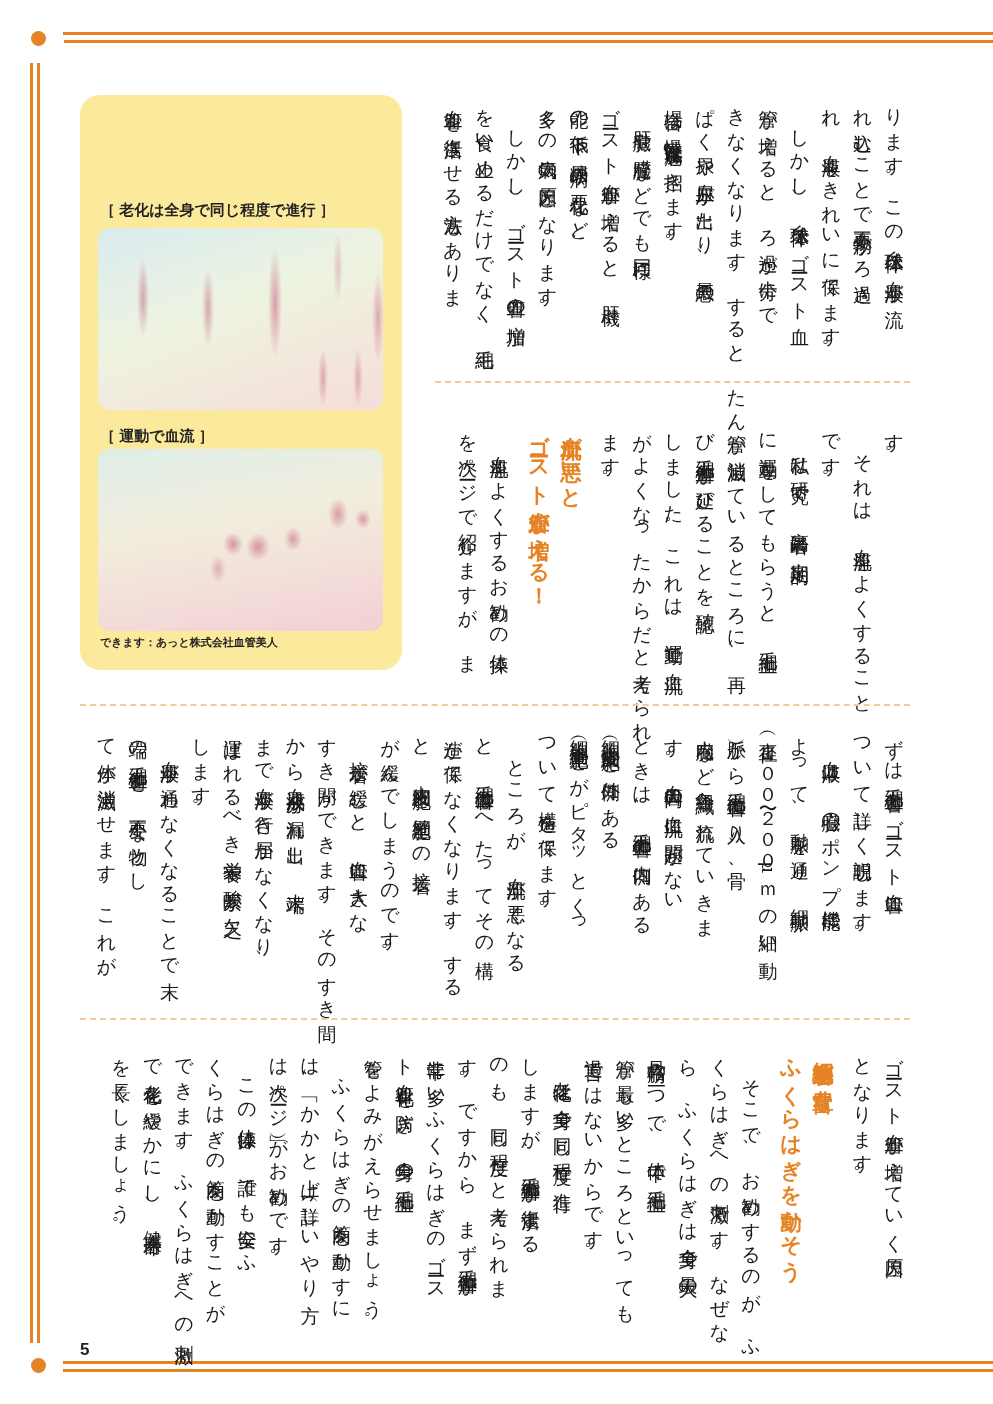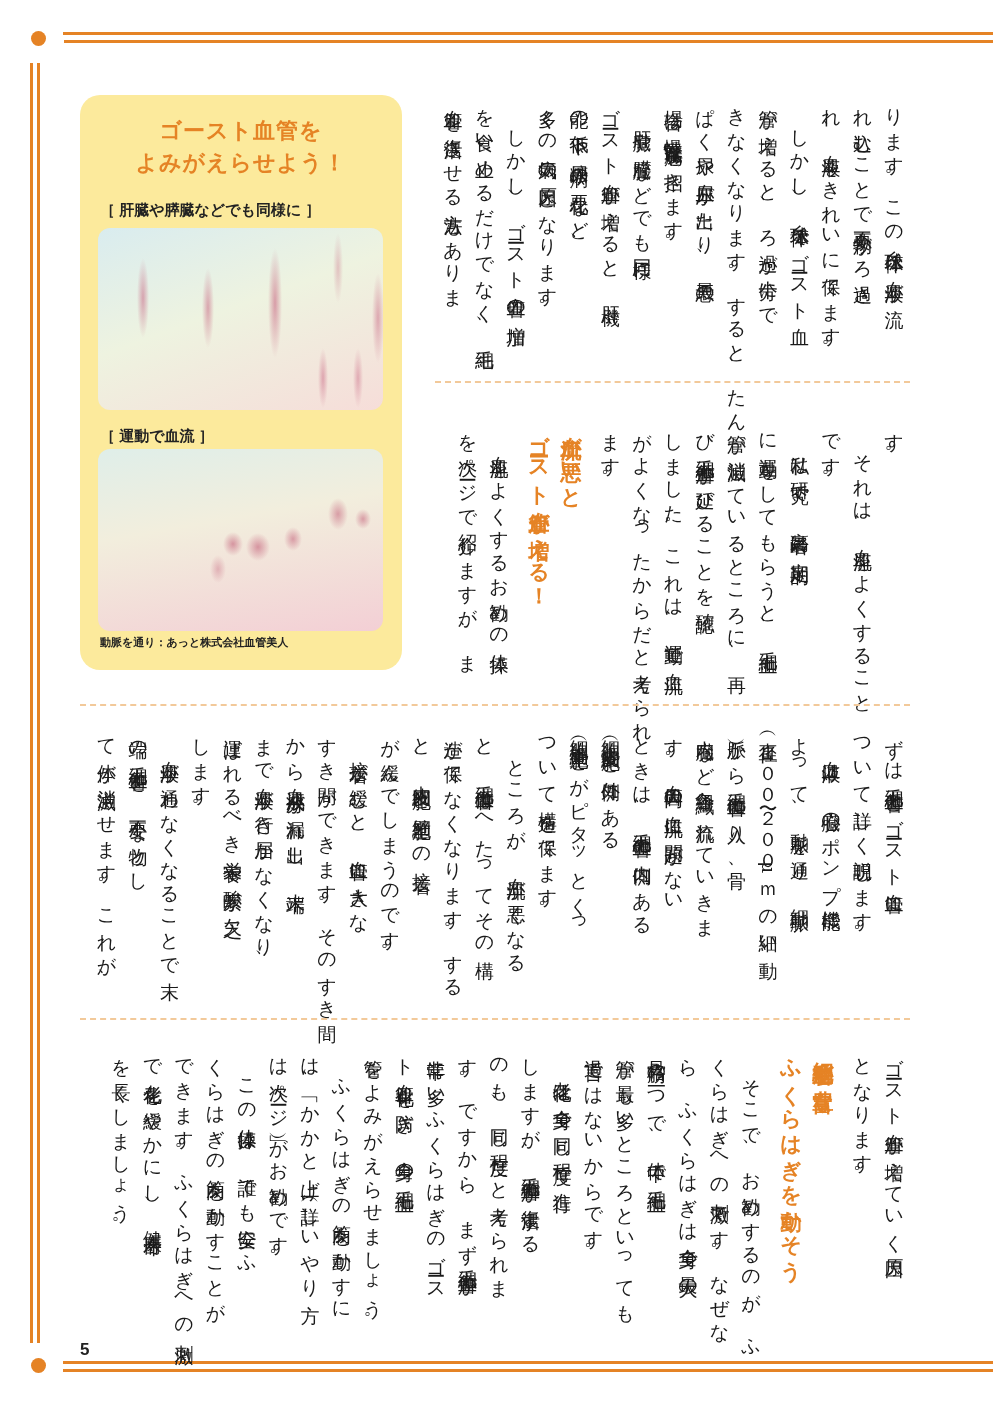--- a/index.html
+++ b/index.html
@@ -64,29 +64,25 @@
 <div class="rule" style="left:63px;top:32px;width:930px;"></div>
 <div class="rule" style="left:64px;top:40px;width:929px;"></div>
 <div class="vrule" style="left:30px;top:63px;height:1280px;"></div>
 <div class="vrule" style="left:37px;top:63px;height:1280px;"></div>
 <div class="dot" style="left:31px;top:1358px;"></div>
 <div class="rule" style="left:63px;top:1361px;width:930px;"></div>
 <div class="rule" style="left:63px;top:1369px;width:930px;"></div>
 <div class="page-num">5</div>
 
 <div class="sidebar">
-  <div class="sb-title">
-    <span class="line">ゴースト血管を</span>
-    <span class="line">よみがえらせよう！</span>
-  </div>
-  <div class="cap" style="top:106px;">［ 肝臓や膵臓などでも同様に ］</div>
+  <div class="cap" style="top:106px;">［ 老化は全身で同じ程度で進行 ］</div>
   <div class="photo photo-clean"></div>
   <div class="cap" style="top:332px;">［ 運動で血流 ］</div>
   <div class="photo photo-ghost"></div>
-  <div class="credit">動脈を通り：あっと株式会社血管美人</div>
+  <div class="credit">できます：あっと株式会社血管美人</div>
 </div>
 
 <div class="vblock" style="right:83px;top:95px;height:290px;">
   <p>ります。この糸球体に血液が流</p>
   <p>れ込むことで不要物がろ過さ</p>
   <p>れ、血液をきれいに保てます。</p>
   <p>　しかし、糸球体でゴースト血</p>
   <p>管が増えると、ろ過が十分にで</p>
   <p>きなくなります。すると、たん</p>
   <p>ぱく尿や血尿が出たり、最悪の</p>

